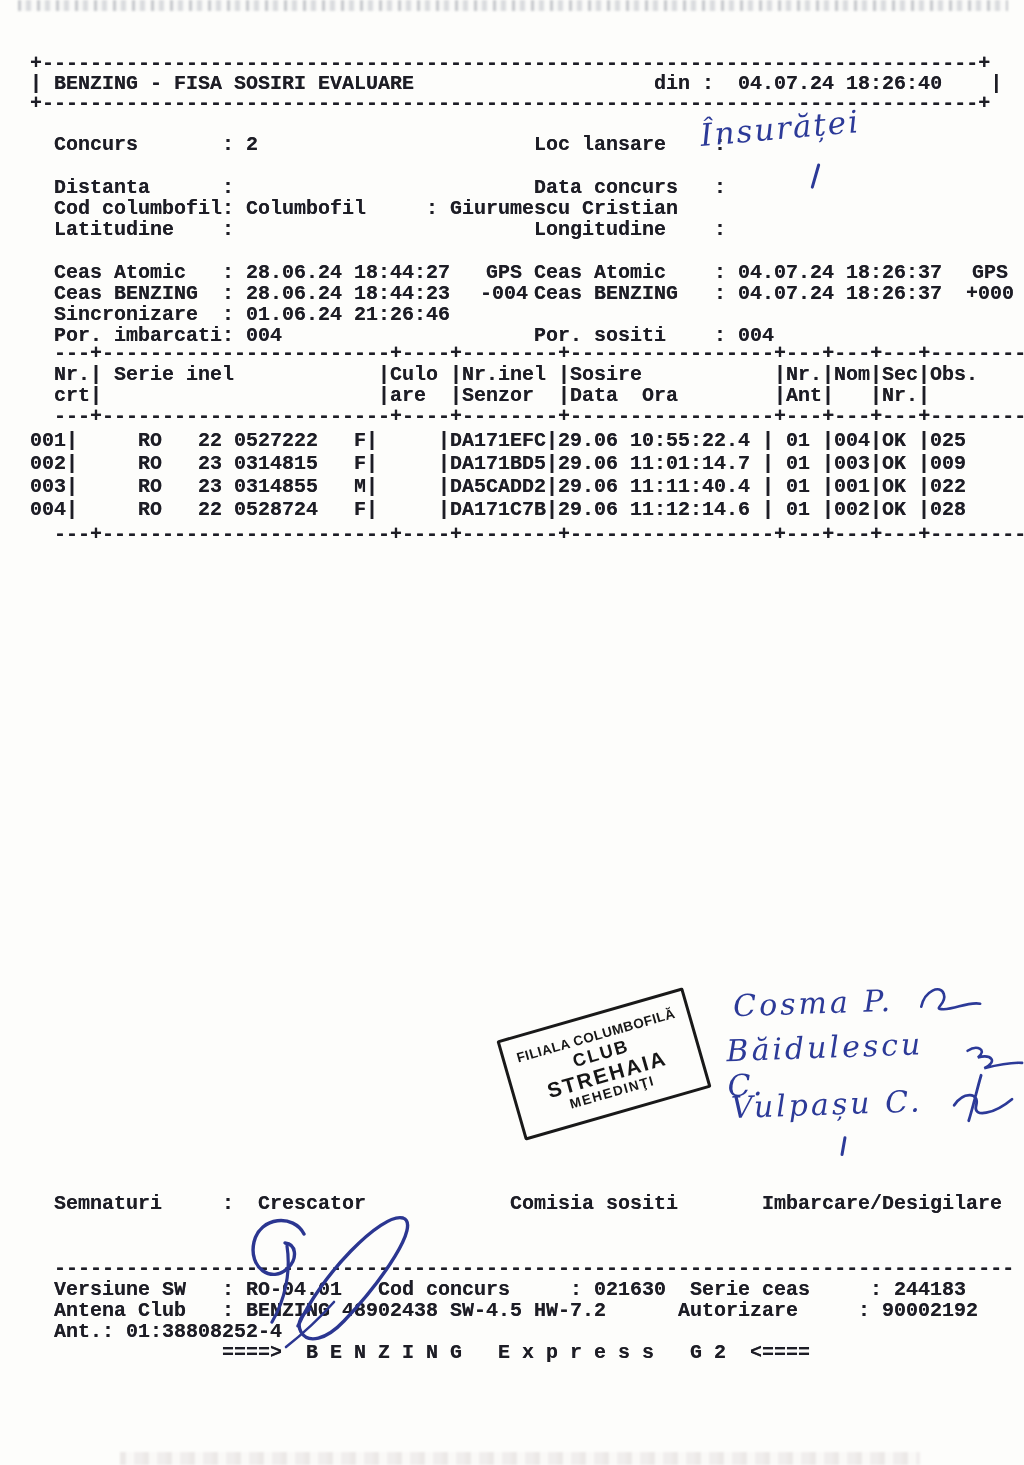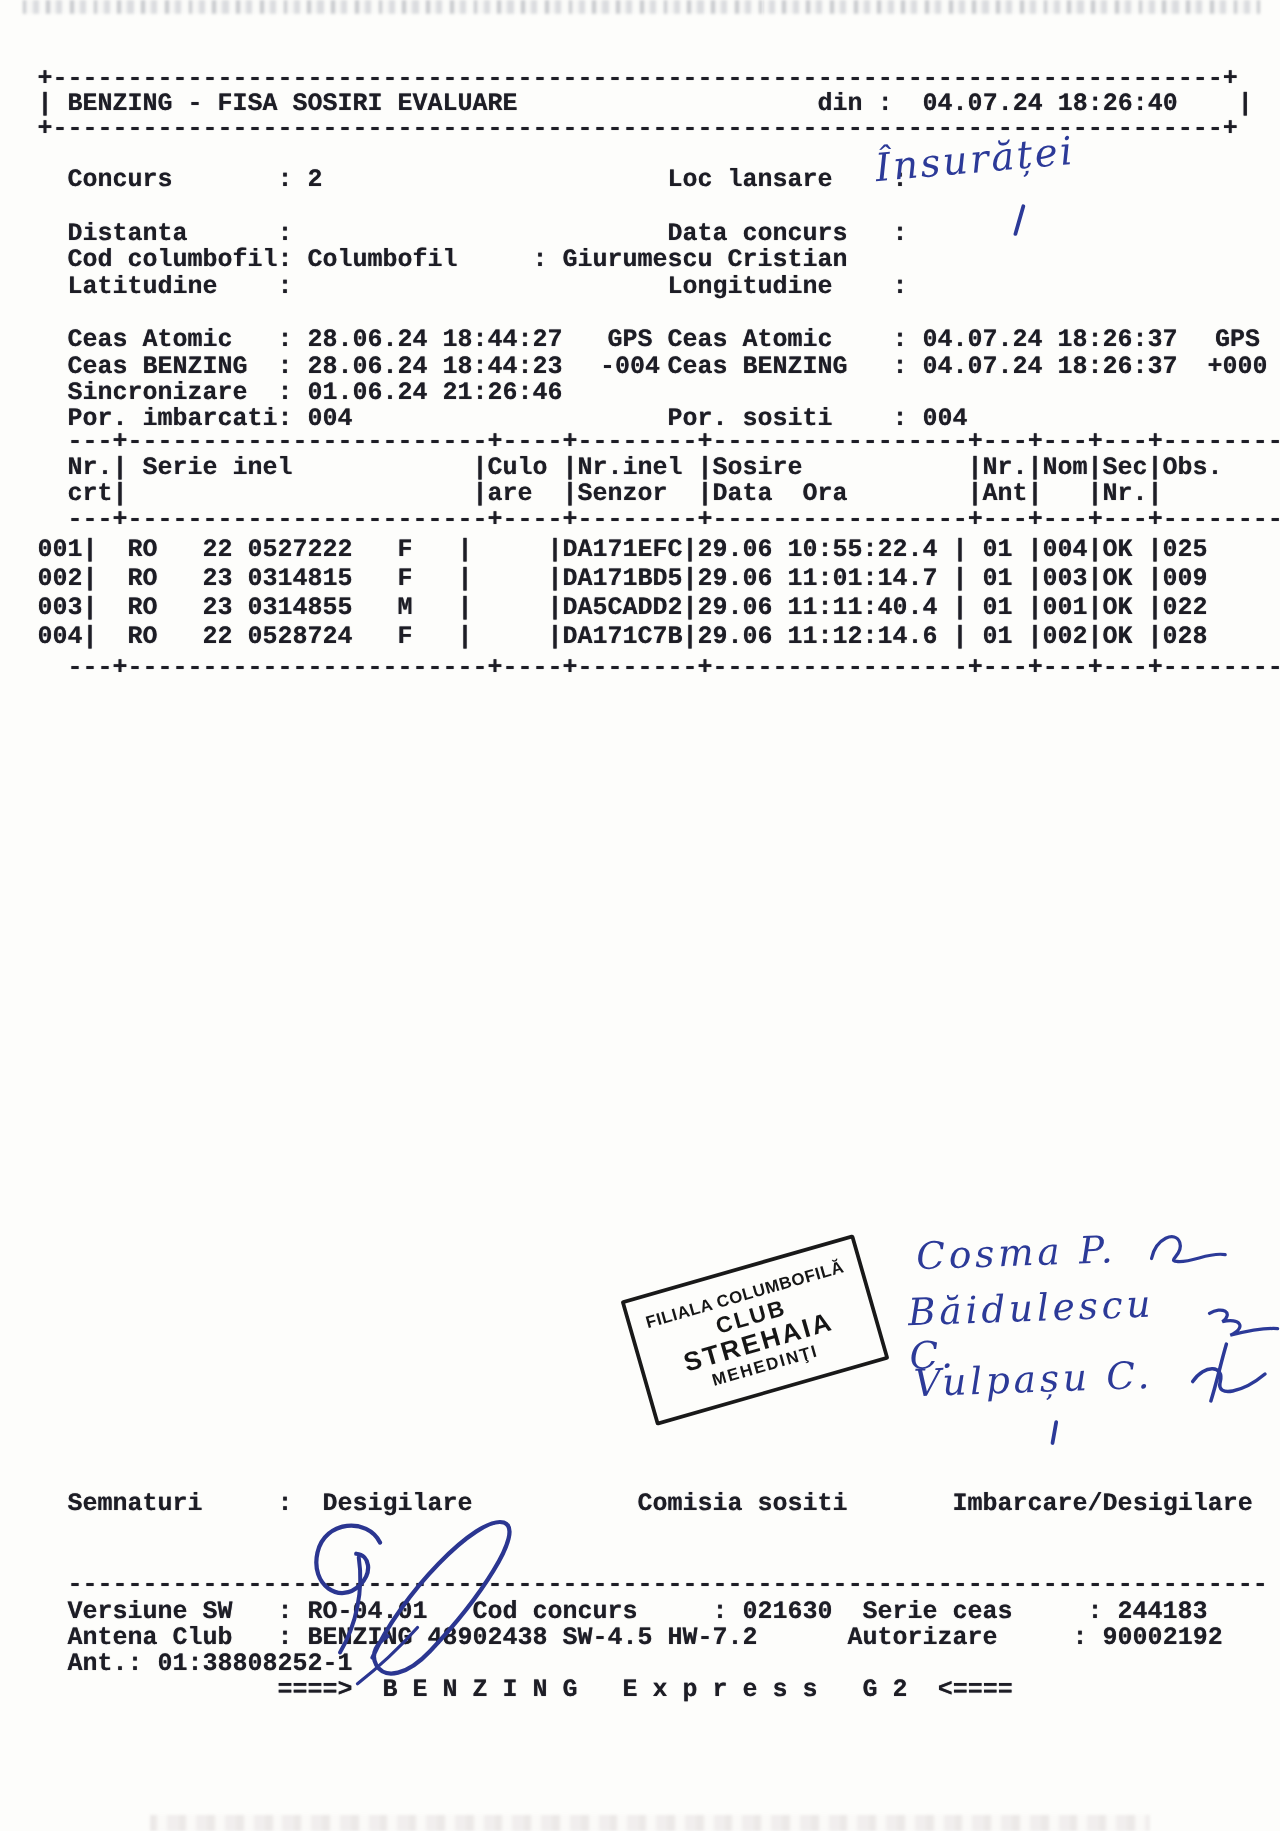--- a/index.html
+++ b/index.html
@@ -24,21 +24,21 @@
   .w1{width:1ch}.w2{width:2ch}.w3{width:3ch}.w4c{width:4ch;text-align:center}
   .w5{width:5ch}.w5c{width:5ch;text-align:center}.w6{width:6ch}.w8{width:8ch}.w9{width:9ch}
   .w11{width:11ch}.w14{width:14ch}.w15{width:15ch}.w16{width:16ch}.w17{width:17ch}
   .w19{width:19ch}.w21{width:21ch}.w22{width:22ch}.w24{width:24ch}
   .w34{width:34ch}.w50{width:50ch;padding-left:1ch}
   .ml2{margin-left:2ch}.pl1{padding-left:1ch}.pl2{padding-left:2ch}
   .mla{margin-left:auto}
   
   .trow{display:flex;white-space:pre;height:23px;line-height:23px;}
   .trow>span{flex:none;white-space:pre;}
-  .serie-inner{display:flex;white-space:pre;}
+  .serie-inner{display:flex;white-space:pre;justify-content:flex-end;}
   .serie-inner>span{flex:none;white-space:pre;}
   
   .stamp{position:absolute;left:507px;top:1012px;width:188px;height:98px;
     border:3.5px solid #191919;border-radius:2px;transform:rotate(-16deg);
     display:flex;flex-direction:column;align-items:center;justify-content:center;
     font-family:"Liberation Sans","DejaVu Sans",sans-serif;font-weight:700;color:#161616;
     background:rgba(255,255,255,0);}
   .stamp .s1{font-size:13.5px;line-height:16px;letter-spacing:.5px}
   .stamp .s2{font-size:18px;line-height:20px;letter-spacing:2px}
   .stamp .s3{font-size:21px;line-height:23px;letter-spacing:2px}
@@ -95,34 +95,34 @@
       <div class="trow"><span class="w3">002</span><span class="w1">|</span><span class="w22 serie-inner pl2"><span class="w5">RO</span><span class="w3">23</span><span class="w8">0314815</span><span class="w1 ml2">F</span></span><span class="w1">|</span><span class="w5"></span><span class="w1">|</span><span class="w8">DA171BD5</span><span class="w1">|</span><span class="w17 serie-inner"><span class="w6">29.06</span><span class="w11">11:01:14.7</span></span><span class="w1">|</span><span class="w3 pl1">01</span><span class="w1">|</span><span class="w3">003</span><span class="w1">|</span><span class="w3">OK</span><span class="w1">|</span><span class="w8">009</span></div>
 
       <div class="trow"><span class="w3">003</span><span class="w1">|</span><span class="w22 serie-inner pl2"><span class="w5">RO</span><span class="w3">23</span><span class="w8">0314855</span><span class="w1 ml2">M</span></span><span class="w1">|</span><span class="w5"></span><span class="w1">|</span><span class="w8">DA5CADD2</span><span class="w1">|</span><span class="w17 serie-inner"><span class="w6">29.06</span><span class="w11">11:11:40.4</span></span><span class="w1">|</span><span class="w3 pl1">01</span><span class="w1">|</span><span class="w3">001</span><span class="w1">|</span><span class="w3">OK</span><span class="w1">|</span><span class="w8">022</span></div>
 
       <div class="trow"><span class="w3">004</span><span class="w1">|</span><span class="w22 serie-inner pl2"><span class="w5">RO</span><span class="w3">22</span><span class="w8">0528724</span><span class="w1 ml2">F</span></span><span class="w1">|</span><span class="w5"></span><span class="w1">|</span><span class="w8">DA171C7B</span><span class="w1">|</span><span class="w17 serie-inner"><span class="w6">29.06</span><span class="w11">11:12:14.6</span></span><span class="w1">|</span><span class="w3 pl1">01</span><span class="w1">|</span><span class="w3">002</span><span class="w1">|</span><span class="w3">OK</span><span class="w1">|</span><span class="w8">028</span></div>
 
       <div class="ln" style="margin-top:3px"><span>---+------------------------+----+--------+-----------------+---+---+---+--------</span></div>
     </div>
 
     <div class="blk" style="top:1193px">
-      <div class="ln"><span class="w14">Semnaturi</span><span class="w3">:</span><span class="w21">Desigilare</span><span class="w21">Comisia sositi</span><span>Imbarcare/Desigilare</span></div>
+      <div class="ln"><span class="w14">Semnaturi</span><span class="w3">:</span><span class="w21">Crescator</span><span class="w21">Comisia sositi</span><span>Imbarcare/Desigilare</span></div>
     </div>
 
     <div class="blk" style="top:1258px">
       <div class="ln"><span>--------------------------------------------------------------------------------</span></div>
     </div>
     <div class="blk" style="top:1279px">
       <div class="ln"><span class="w14">Versiune SW</span><span class="w2">:</span><span class="w9">RO-04.01</span><span class="w16 ml2">Cod concurs</span><span class="w2">:</span><span class="w6">021630</span><span class="w15 ml2">Serie ceas</span><span class="w2">:</span><span>244183</span></div>
     </div>
     <div class="blk" style="top:1300px">
       <div class="ln"><span class="w14">Antena Club</span><span class="w2">:</span><span class="w34">BENZING 48902438 SW-4.5 HW-7.2</span><span class="w15 ml2">Autorizare</span><span class="w2">:</span><span>90002192</span></div>
     </div>
     <div class="blk" style="top:1321px">
-      <div class="ln"><span>Ant.: 01:38808252-1</span></div>
+      <div class="ln"><span>Ant.: 01:38808252-4</span></div>
     </div>
     <div class="blk" style="top:1342px">
       <div class="ln"><span class="ml2" style="margin-left:14ch">====&gt;  B E N Z I N G   E x p r e s s   G 2  &lt;====</span></div>
     </div>
   </div>
 
   <div class="hand hand-loc">
       <span>Însurăței</span>
     </div>
   <div class="tick" style="left:814px;top:163px;height:26px;transform:rotate(16deg)"></div>

